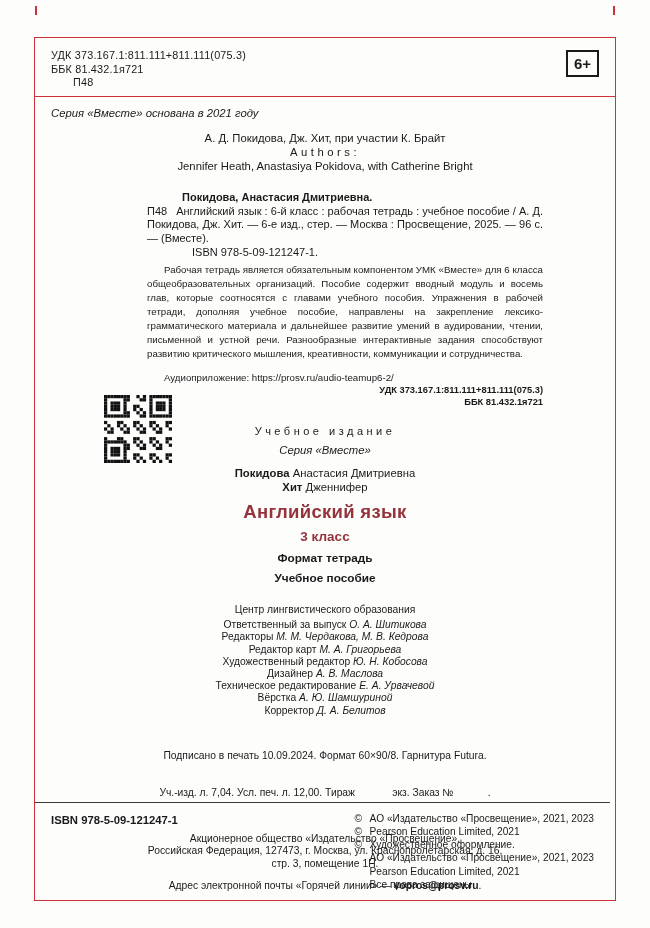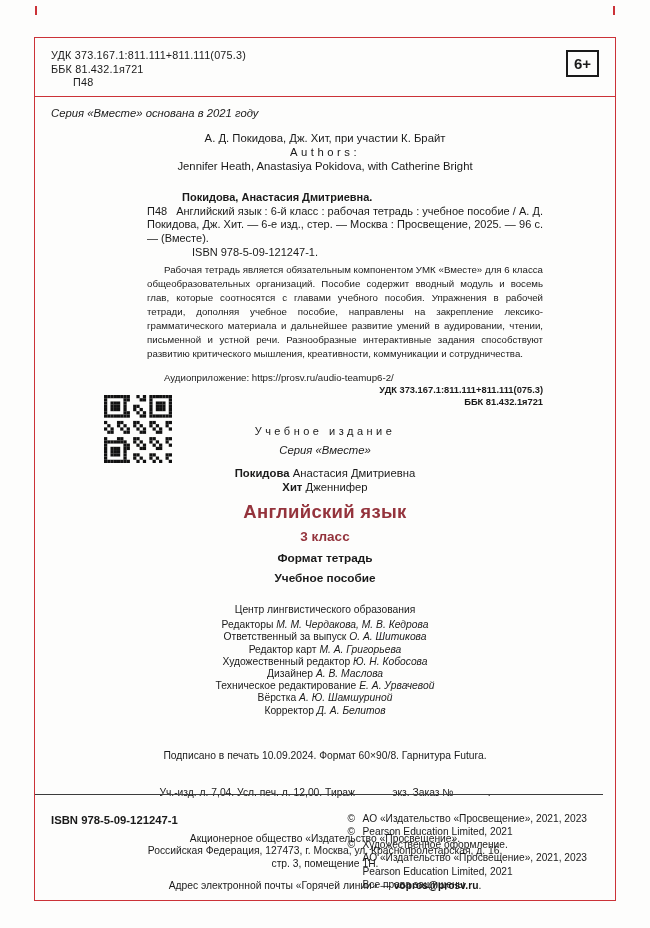--- a/index.html
+++ b/index.html
@@ -41,22 +41,22 @@
   .ed-title{margin-top:7px;font-size:18.5px;line-height:22px;font-weight:bold;color:var(--title);letter-spacing:0.3px;}
   .ed-grade{margin-top:6px;font-size:13.5px;line-height:16px;font-weight:bold;color:var(--title);}
   .ed-sub{margin-top:6px;font-size:11.8px;line-height:14px;font-weight:bold;}
   .ed-center{margin-top:19px;font-size:10.3px;line-height:12px;}
   .credits{margin-top:3px;font-size:10.3px;line-height:12.2px;}
   .credits .name{font-style:italic;}
   .print{margin-top:8px;font-size:10.3px;line-height:12.5px;white-space:pre-wrap;}
   .publisher{margin-top:8px;font-size:10.3px;line-height:12.5px;}
   .email{margin-top:9px;font-size:10.3px;line-height:13px;}
   .footer{
-    position:absolute;left:0;right:12px;bottom:9px;
-    border-top:1.5px solid #3c3c3c;padding:17px 16px 0;
+    position:absolute;left:0;right:5px;bottom:9px;
+    border-top:1.5px solid #3c3c3c;padding:9px 16px 0;
     display:flex;justify-content:space-between;align-items:flex-start;
   }
   .isbn{font-weight:bold;font-size:11.3px;margin-top:2px;}
   .copy{font-size:10.2px;line-height:13.2px;}
   .copy-row{display:flex;}
   .copy-sign{width:15px;flex:0 0 15px;}
 </style>
 </head>
 <body>
 
@@ -101,22 +101,22 @@
       <div><b>Покидова</b><span> Анастасия Дмитриевна</span></div>
       <div><b>Хит</b><span> Дженнифер</span></div>
     </div>
     <div class="ed-title">Английский язык</div>
     <div class="ed-grade">3 класс</div>
     <div class="ed-sub">Формат тетрадь</div>
     <div class="ed-sub">Учебное пособие</div>
     <div class="ed-center">Центр лингвистического образования</div>
 
     <div class="credits">
+      <div><span class="role">Ответственный за выпуск </span><span class="name">О. А. Шитикова</span></div>
       <div><span class="role">Редакторы </span><span class="name">М. М. Чердакова, М. В. Кедрова</span></div>
-      <div><span class="role">Ответственный за выпуск </span><span class="name">О. А. Шитикова</span></div>
       <div><span class="role">Редактор карт </span><span class="name">М. А. Григорьева</span></div>
       <div><span class="role">Художественный редактор </span><span class="name">Ю. Н. Кобосова</span></div>
       <div><span class="role">Дизайнер </span><span class="name">А. В. Маслова</span></div>
       <div><span class="role">Техническое редактирование </span><span class="name">Е. А. Урвачевой</span></div>
       <div><span class="role">Вёрстка </span><span class="name">А. Ю. Шамшуриной</span></div>
       <div><span class="role">Корректор </span><span class="name">Д. А. Белитов</span></div>
     </div>
 
     <div class="print">
       <div>Подписано в печать 10.09.2024. Формат 60×90/8. Гарнитура Futura.</div>

